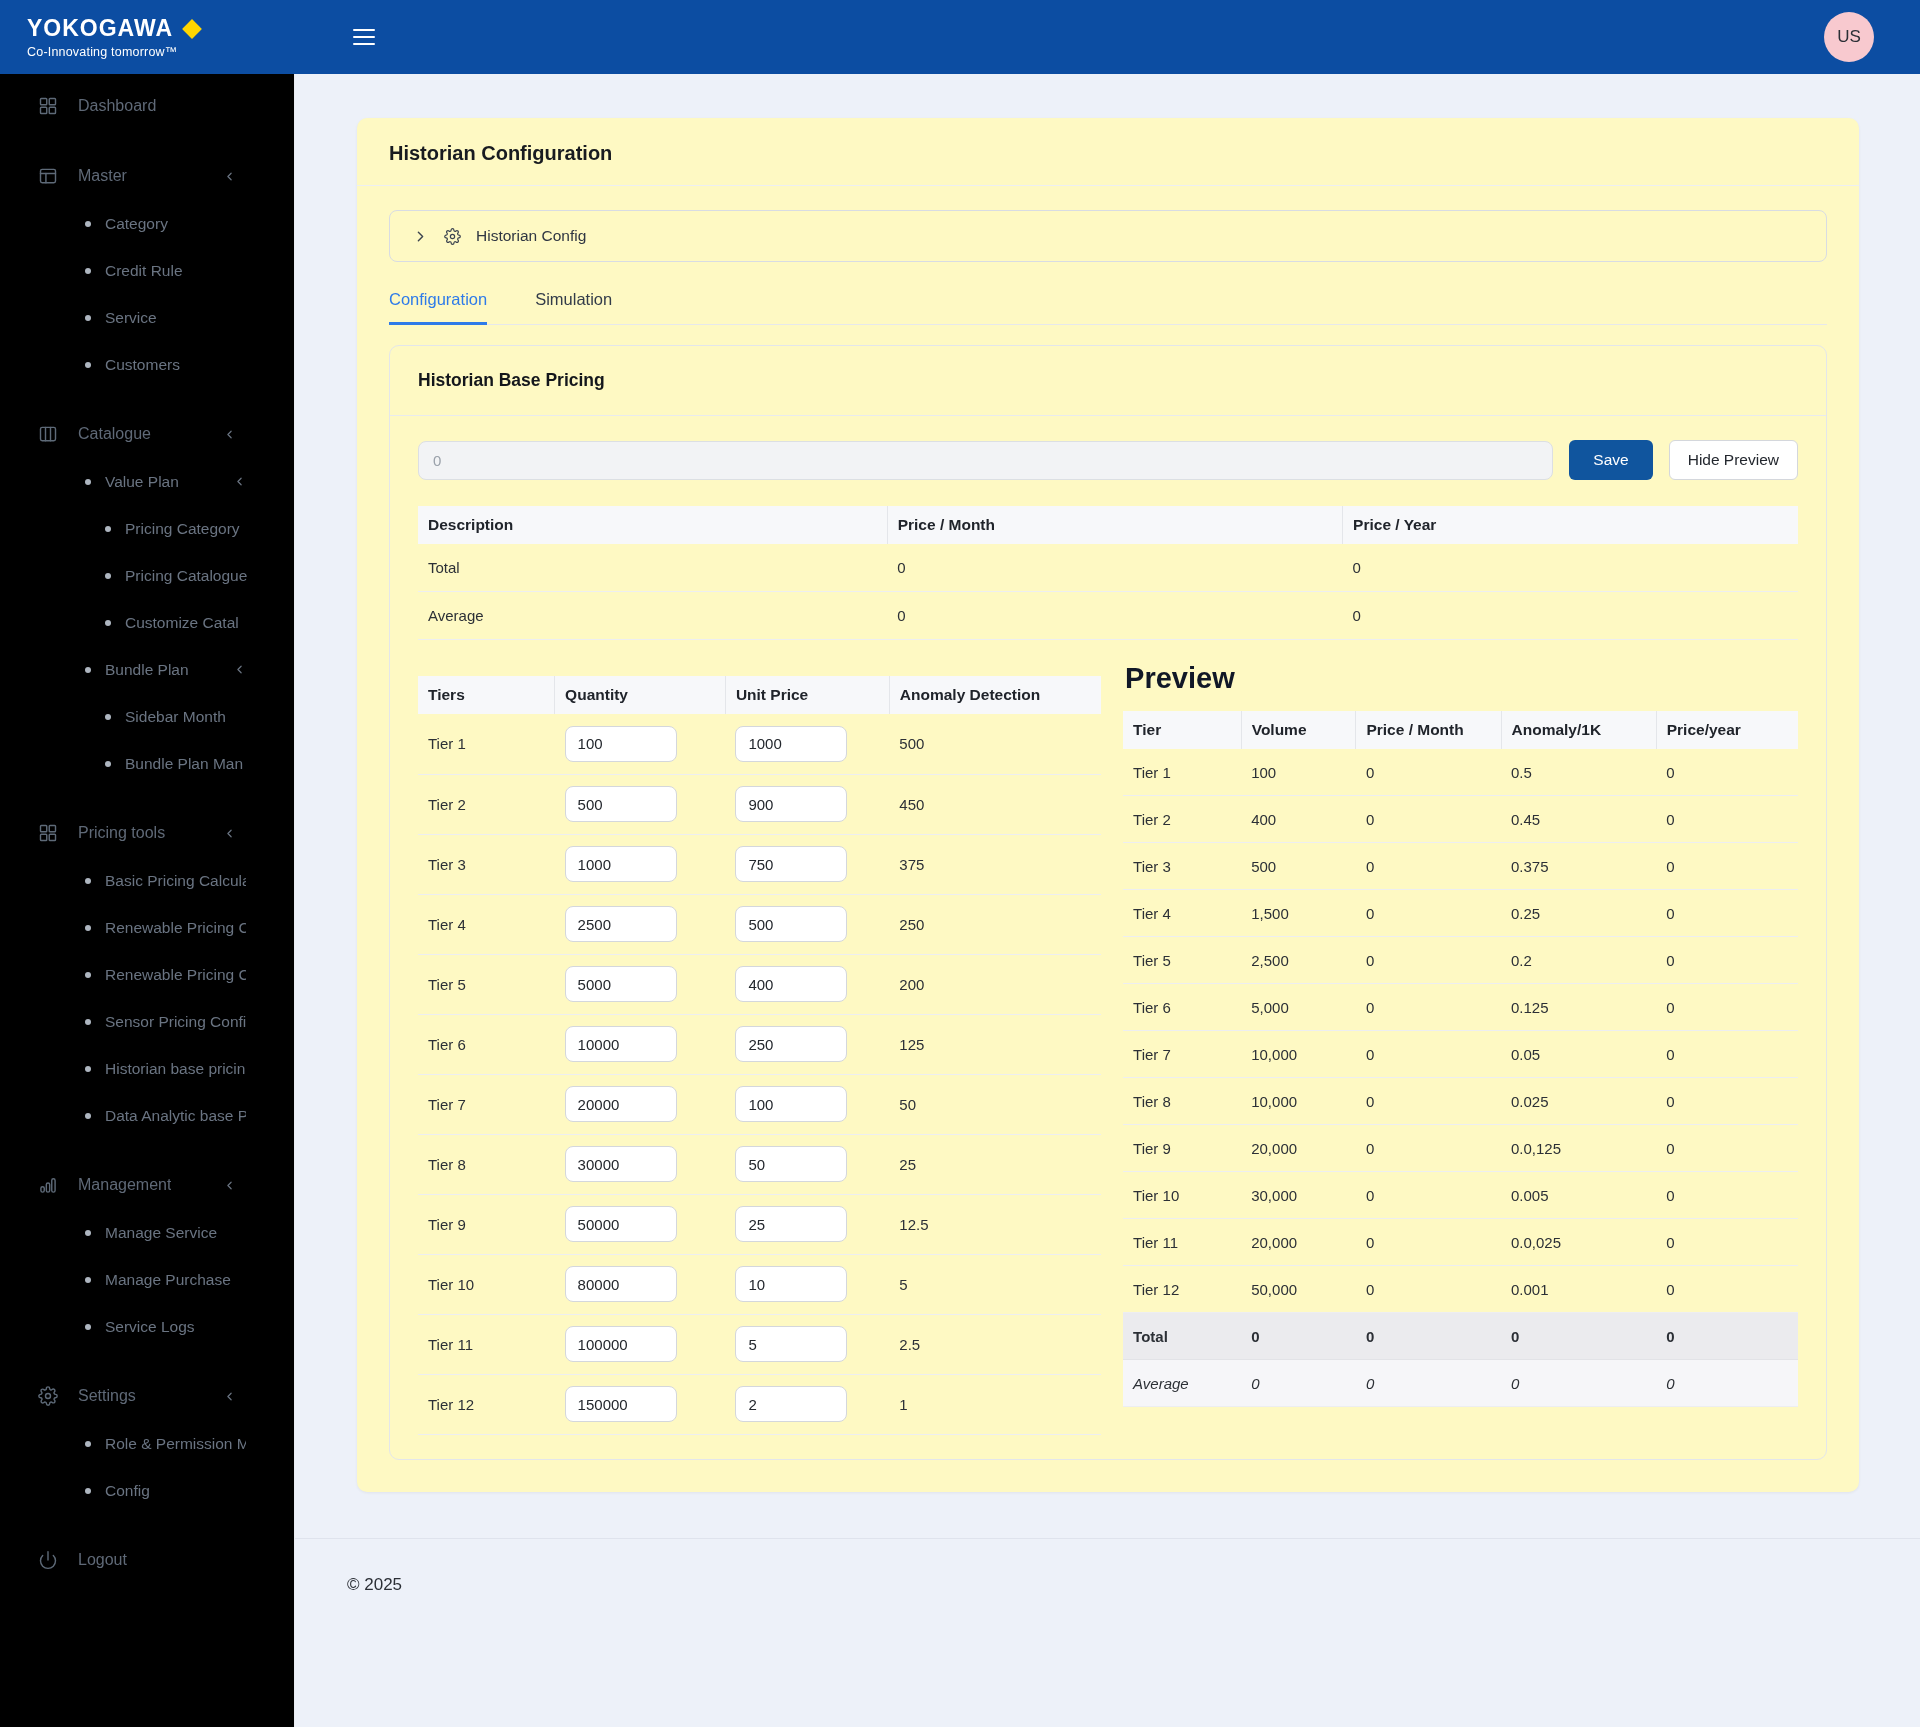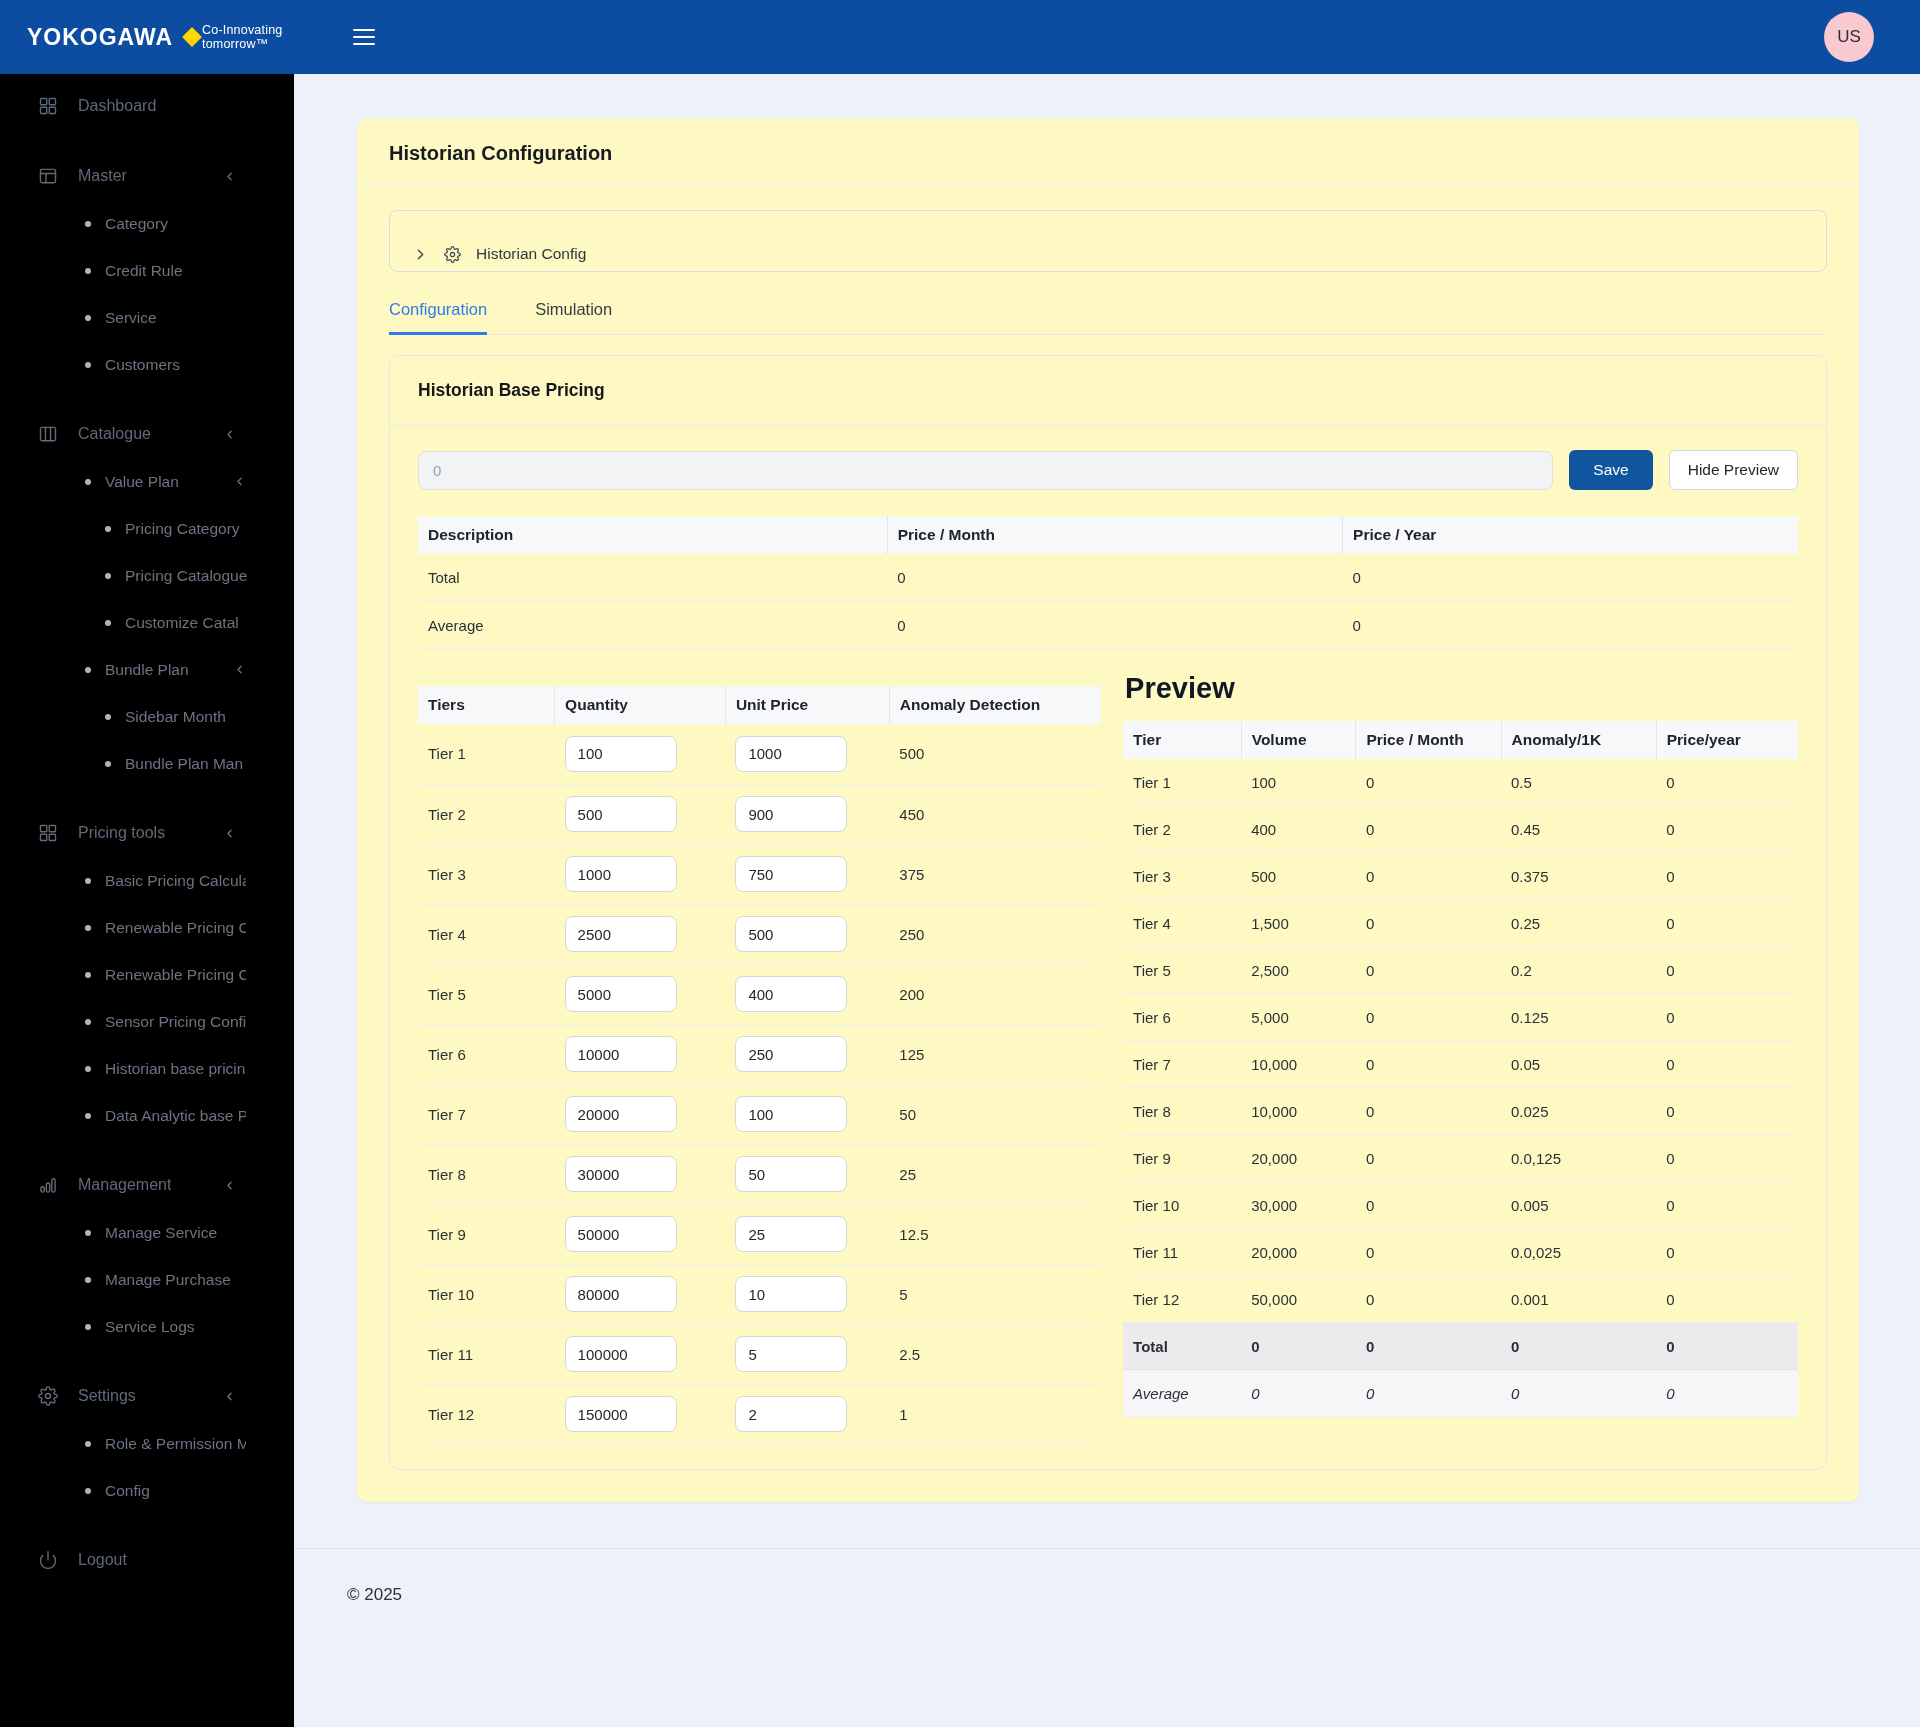--- a/index.html
+++ b/index.html
@@ -1,21 +1,21 @@
 <!DOCTYPE html>
 <html><head>
 <meta charset="utf-8">
 <style>
   * { box-sizing: border-box; margin: 0; padding: 0; }
   html,body { width:1920px; height:1727px; overflow:hidden; }
   body { font-family:"Liberation Sans", sans-serif; background:#ffffff; color:#23272d; }
 
   
   .app-header { height:74px; background:#0C4DA2; display:flex; align-items:center; }
-  .logo-block { width:295px; padding-left:27px; display:flex; flex-direction:row; gap:3px; }
+  .logo-block { width:295px; padding-left:27px; display:flex; flex-direction:column; gap:3px; }
   .logo-line1 { display:flex; align-items:center; }
   .logo-word { color:#fff; font-weight:bold; font-size:23px; letter-spacing:1px; }
   .logo-diamond { width:14px; height:14px; background:#FFD600; transform:rotate(45deg); margin-left:12px; }
   .logo-tagline { color:#fff; font-size:12.5px; letter-spacing:0.2px; }
   .hamburger { margin-left:52px; background:none; border:none; cursor:pointer; display:flex; flex-direction:column; gap:4.5px; padding:6px; }
   .hamburger span { display:block; width:22px; height:2.6px; background:#fff; border-radius:2px; }
   .avatar { margin-left:auto; margin-right:46px; width:50px; height:50px; border-radius:50%; background:#F8C9CF; color:#2b2f36; font-size:17px; display:flex; align-items:center; justify-content:center; }
 
   
   .layout { display:flex; height:1653px; }
@@ -34,21 +34,21 @@
   .bullet { width:6px; height:6px; border-radius:50%; background:#aeb6c0; margin-right:14px; flex:none; }
 
   .main { flex:1; background:#EDF1F9; display:flex; flex-direction:column; overflow:hidden; }
 
   
   .card { background:#fef9c3; border-radius:10px; box-shadow:0 1px 3px rgba(16,24,40,.06); margin:44px 61px 0 62px; }
   .card-header { padding:24px 32px 20px; border-bottom:1px solid #edeff2; }
   .card-header h1 { font-size:20px; font-weight:bold; color:#181b20; }
   .card-body { padding:24px 32px 32px; }
 
-  .collapse-box { border:1px solid #d8dce3; border-radius:8px; height:62px; display:flex; align-items:flex-end; gap:15px; padding:8px 22px; cursor:pointer; }
+  .collapse-box { border:1px solid #d8dce3; border-radius:8px; height:52px; display:flex; align-items:center; gap:15px; padding:0 22px; cursor:pointer; }
   .collapse-box .icon { color:#3d4550; }
   .collapse-box .icon svg { width:17px; height:17px; }
   .collapse-label { font-size:15.5px; color:#2f3642; }
 
   .tabs { margin-top:28px; border-bottom:1px solid #e6e8ec; display:flex; gap:48px; }
   .tab { font-size:16.5px; color:#333c49; padding-bottom:13px; cursor:pointer; }
   .tab.active { color:#2E7BE9; border-bottom:3px solid #2E7BE9; margin-bottom:-1px; }
 
   .panel { margin-top:20px; border:1px solid #e3e6eb; border-radius:10px; }
   .panel-header { padding:24px 28px; border-bottom:1px solid #e9ebee; }

